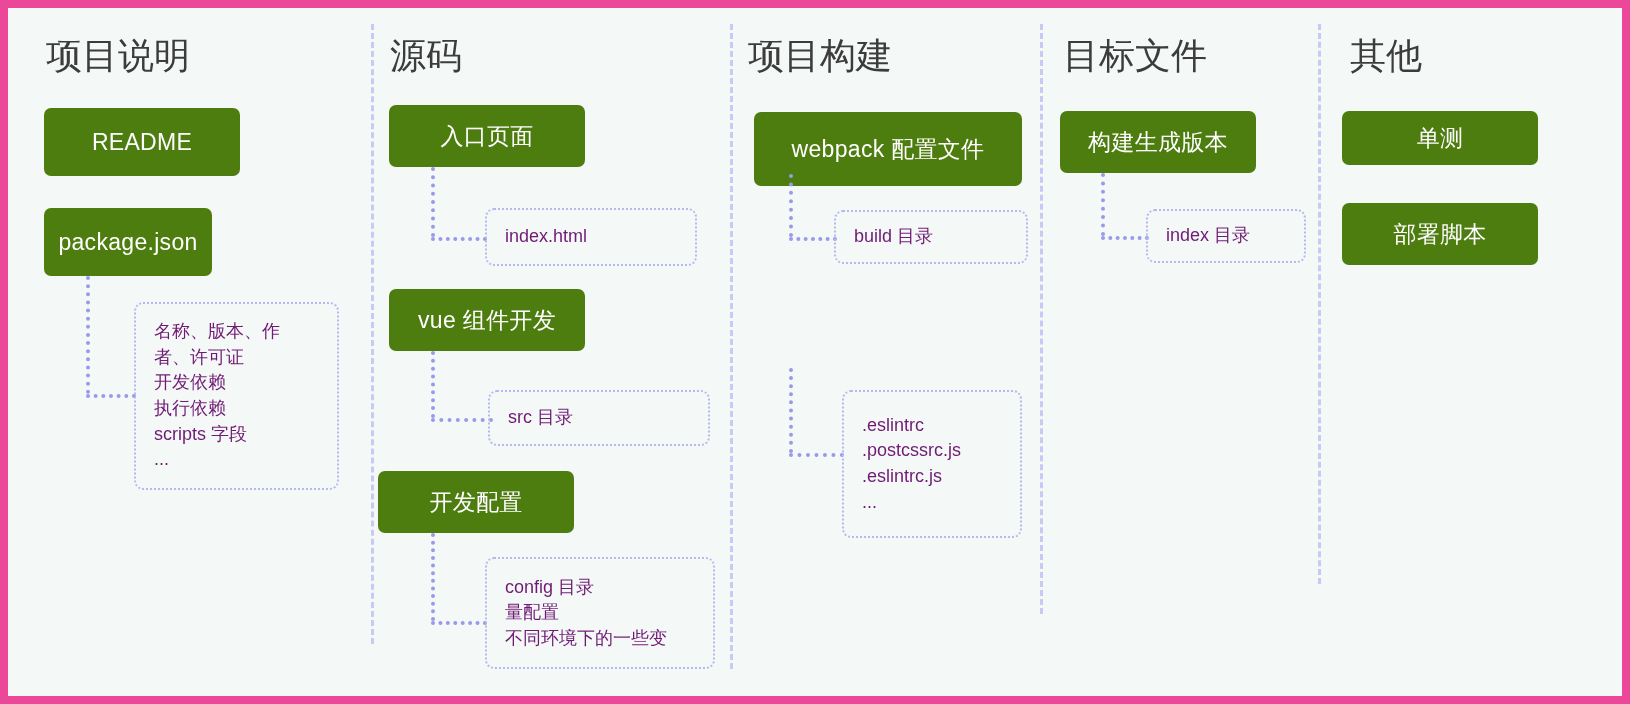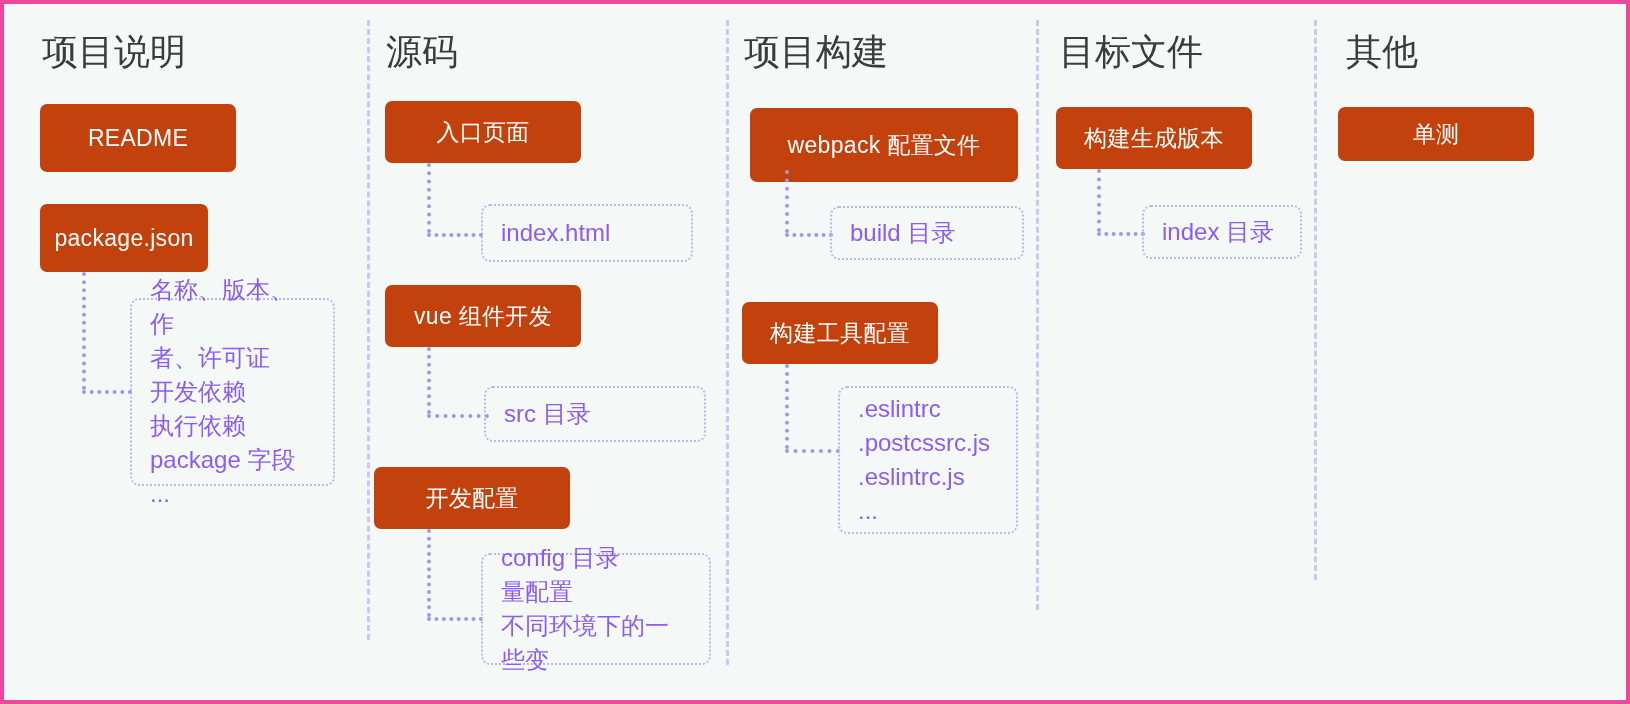--- a/index.html
+++ b/index.html
@@ -8,58 +8,58 @@
     background: #ffffff;
   }
   #canvas {
     position: relative;
     width: 1630px;
     height: 704px;
     background: #f4f9f7;
     overflow: hidden;
     font-family: "Liberation Sans", "DejaVu Sans", sans-serif;
     box-sizing: border-box;
-    border: 4px solid #ec4899;
+    border: 8px solid #ec4899;
   }
   .divider {
     position: absolute;
     width: 0;
     border-left: 3px dashed #c9c9f5;
     top: 16px;
   }
   .col-title {
     position: absolute;
     font-size: 36px;
     line-height: 1.1;
     color: #3c3c3c;
     font-weight: 400;
     white-space: nowrap;
   }
   .node {
     position: absolute;
-    background: #c2410c;
+    background: #4d7c0f;
     color: #ffffff;
     border-radius: 7px;
     display: flex;
     align-items: center;
     justify-content: center;
     font-size: 23px;
     letter-spacing: .3px;
     box-sizing: border-box;
     padding: 0 10px;
     text-align: center;
     white-space: nowrap;
   }
   .detail {
     position: absolute;
     border: 2px dotted #b8b8ef;
     border-radius: 9px;
     box-sizing: border-box;
-    color: #8b5cf6;
-    font-size: 24px;
+    color: #701a75;
+    font-size: 18px;
     line-height: 1.42;
     padding: 12px 18px;
     display: flex;
     flex-direction: column;
     justify-content: center;
     background: transparent;
   }
   .detail.center-one {
     justify-content: center;
   }
@@ -95,21 +95,21 @@
   <div class="node" style="left:36px; top:200px; width:168px; height:68px;">package.json</div>
 
   <div class="conn-v" style="left:78px; top:268px; height:118px;"></div>
   <div class="conn-h" style="left:78px; top:386px; width:50px;"></div>
 
   <div class="detail" style="left:126px; top:294px; width:205px; height:188px;">
     <div class="line">名称、版本、作</div>
     <div class="line">者、许可证</div>
     <div class="line">开发依赖</div>
     <div class="line">执行依赖</div>
-    <div class="line">package 字段</div>
+    <div class="line">scripts 字段</div>
     <div class="line">...</div>
   </div>
 
   <div class="col-title" style="left:382px; top:28px;">源码</div>
 
   <div class="node" style="left:381px; top:97px; width:196px; height:62px;">入口页面</div>
 
   <div class="conn-v" style="left:423px; top:159px; height:70px;"></div>
   <div class="conn-h" style="left:423px; top:229px; width:56px;"></div>
 
@@ -141,21 +141,20 @@
 
   <div class="node" style="left:738px; top:104px; width:268px; height:74px;margin-left:8px;">webpack 配置文件</div>
 
   <div class="conn-v" style="left:781px; top:166px; height:63px;"></div>
   <div class="conn-h" style="left:781px; top:229px; width:48px;"></div>
 
   <div class="detail center-one" style="left:826px; top:202px; width:194px; height:54px;">
     <div class="line">build 目录</div>
   </div>
 
-  <div class="node" style="left:738px; top:298px; width:196px; height:62px;">构建工具配置</div>
 
   <div class="conn-v" style="left:781px; top:360px; height:85px;"></div>
   <div class="conn-h" style="left:781px; top:445px; width:55px;"></div>
 
   <div class="detail" style="left:834px; top:382px; width:180px; height:148px;">
     <div class="line">.eslintrc</div>
     <div class="line">.postcssrc.js</div>
     <div class="line">.eslintrc.js</div>
     <div class="line">...</div>
   </div>
@@ -168,14 +167,15 @@
   <div class="conn-h" style="left:1093px; top:228px; width:48px;"></div>
 
   <div class="detail center-one" style="left:1138px; top:201px; width:160px; height:54px;">
     <div class="line">index 目录</div>
   </div>
 
   <div class="col-title" style="left:1342px; top:28px;">其他</div>
 
   <div class="node" style="left:1334px; top:103px; width:196px; height:54px;">单测</div>
 
+  <div class="node" style="left:1334px; top:195px; width:196px; height:62px;">部署脚本</div>
 
 </div>
 
 </body></html>

